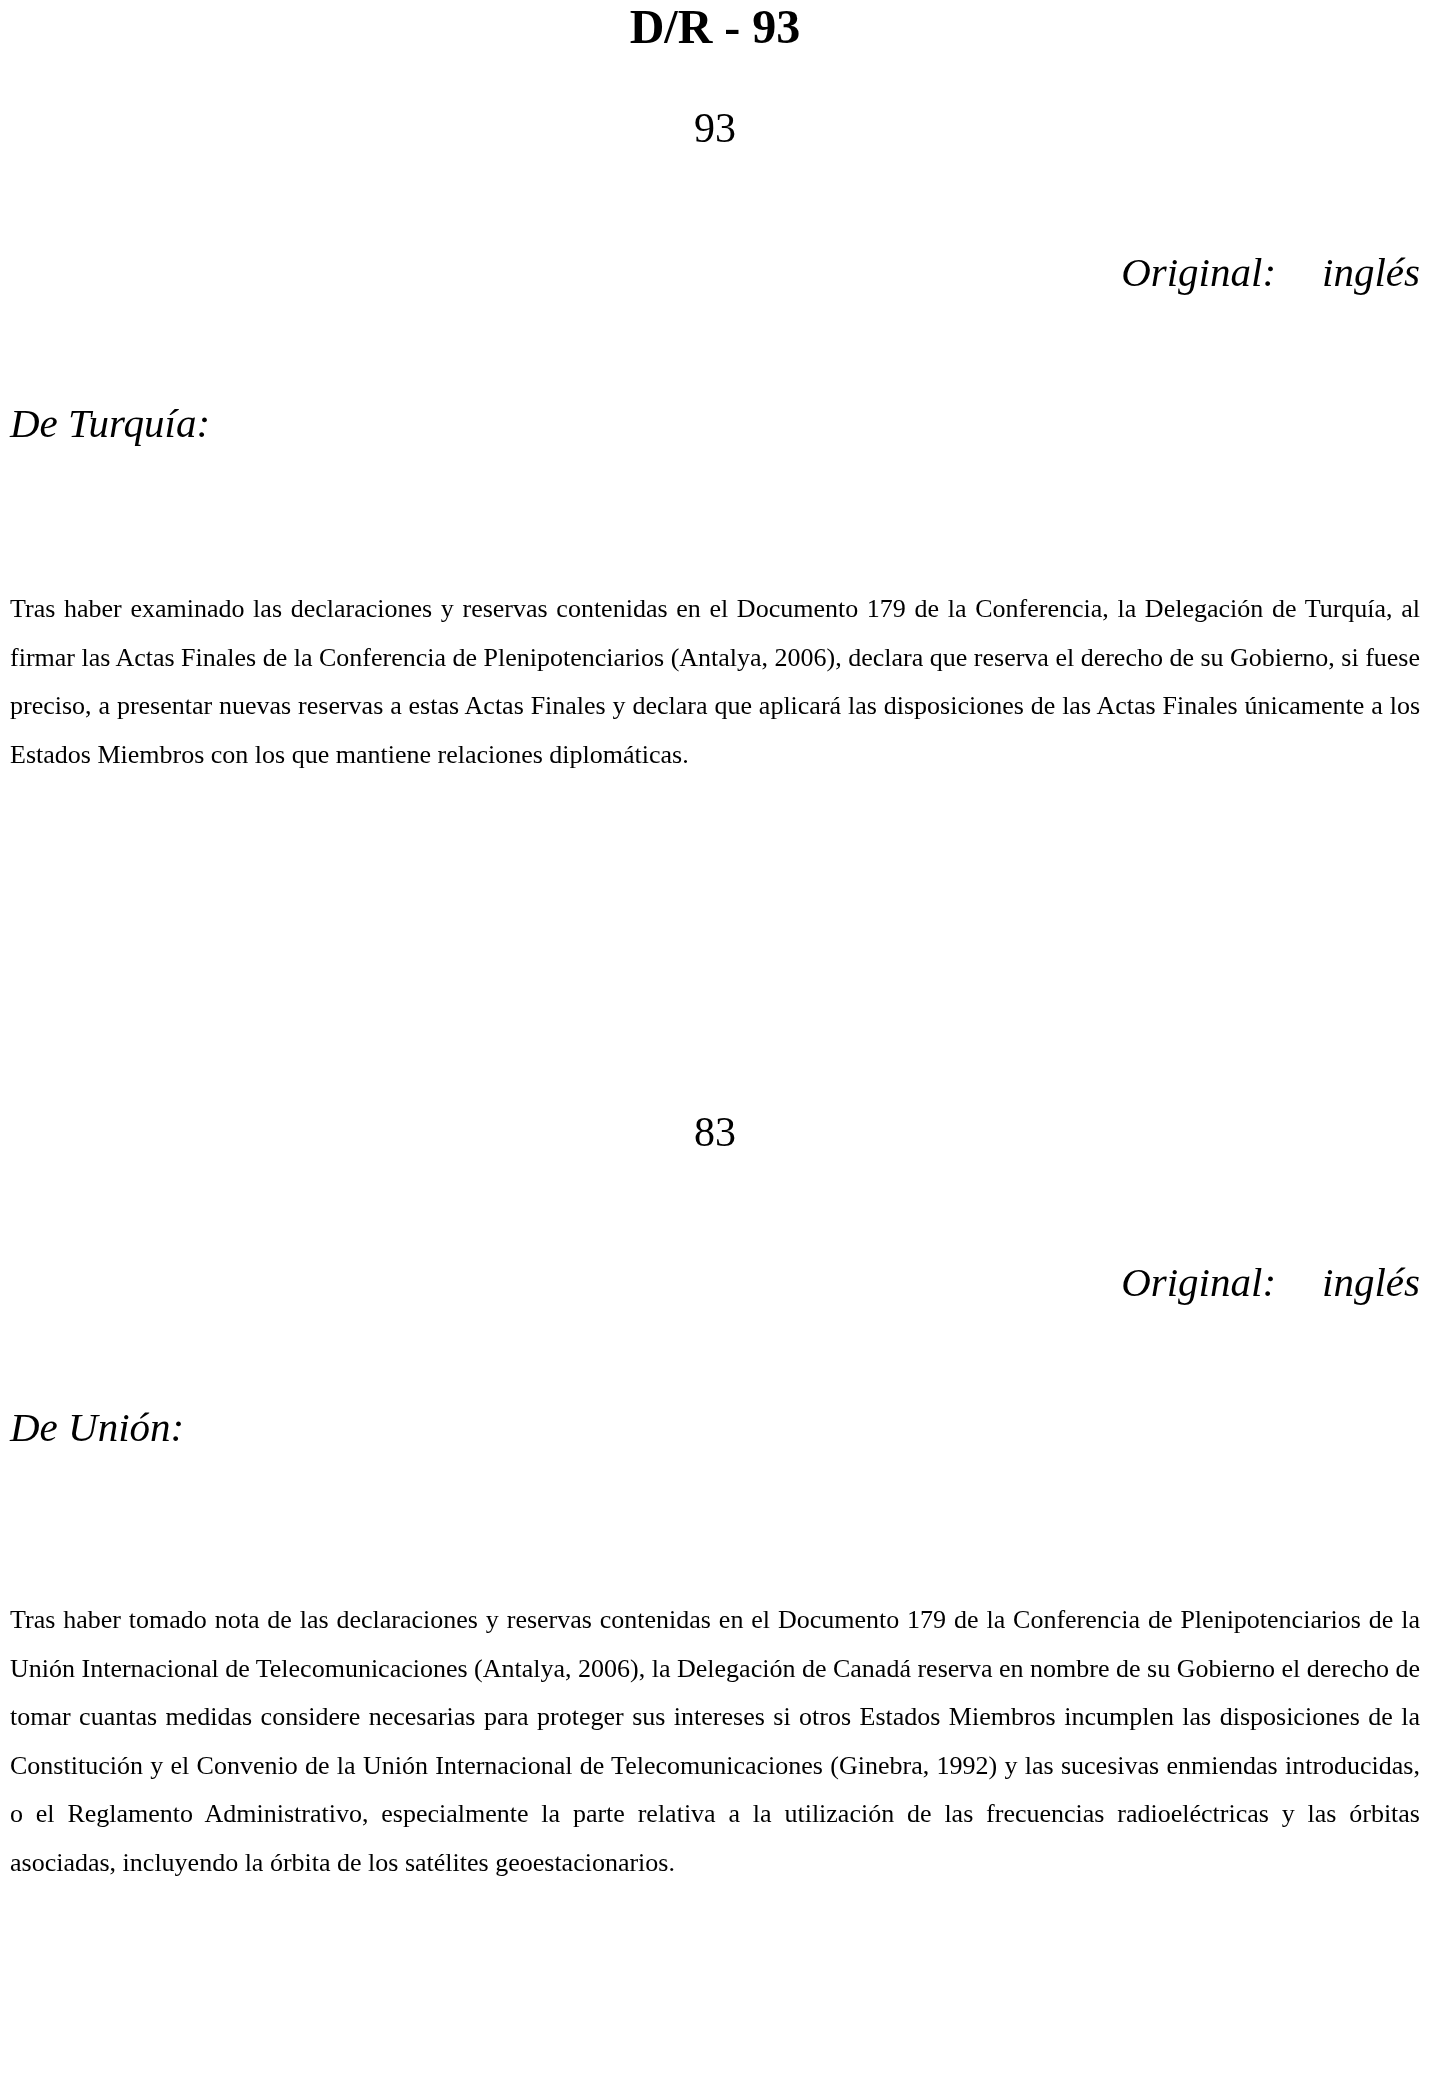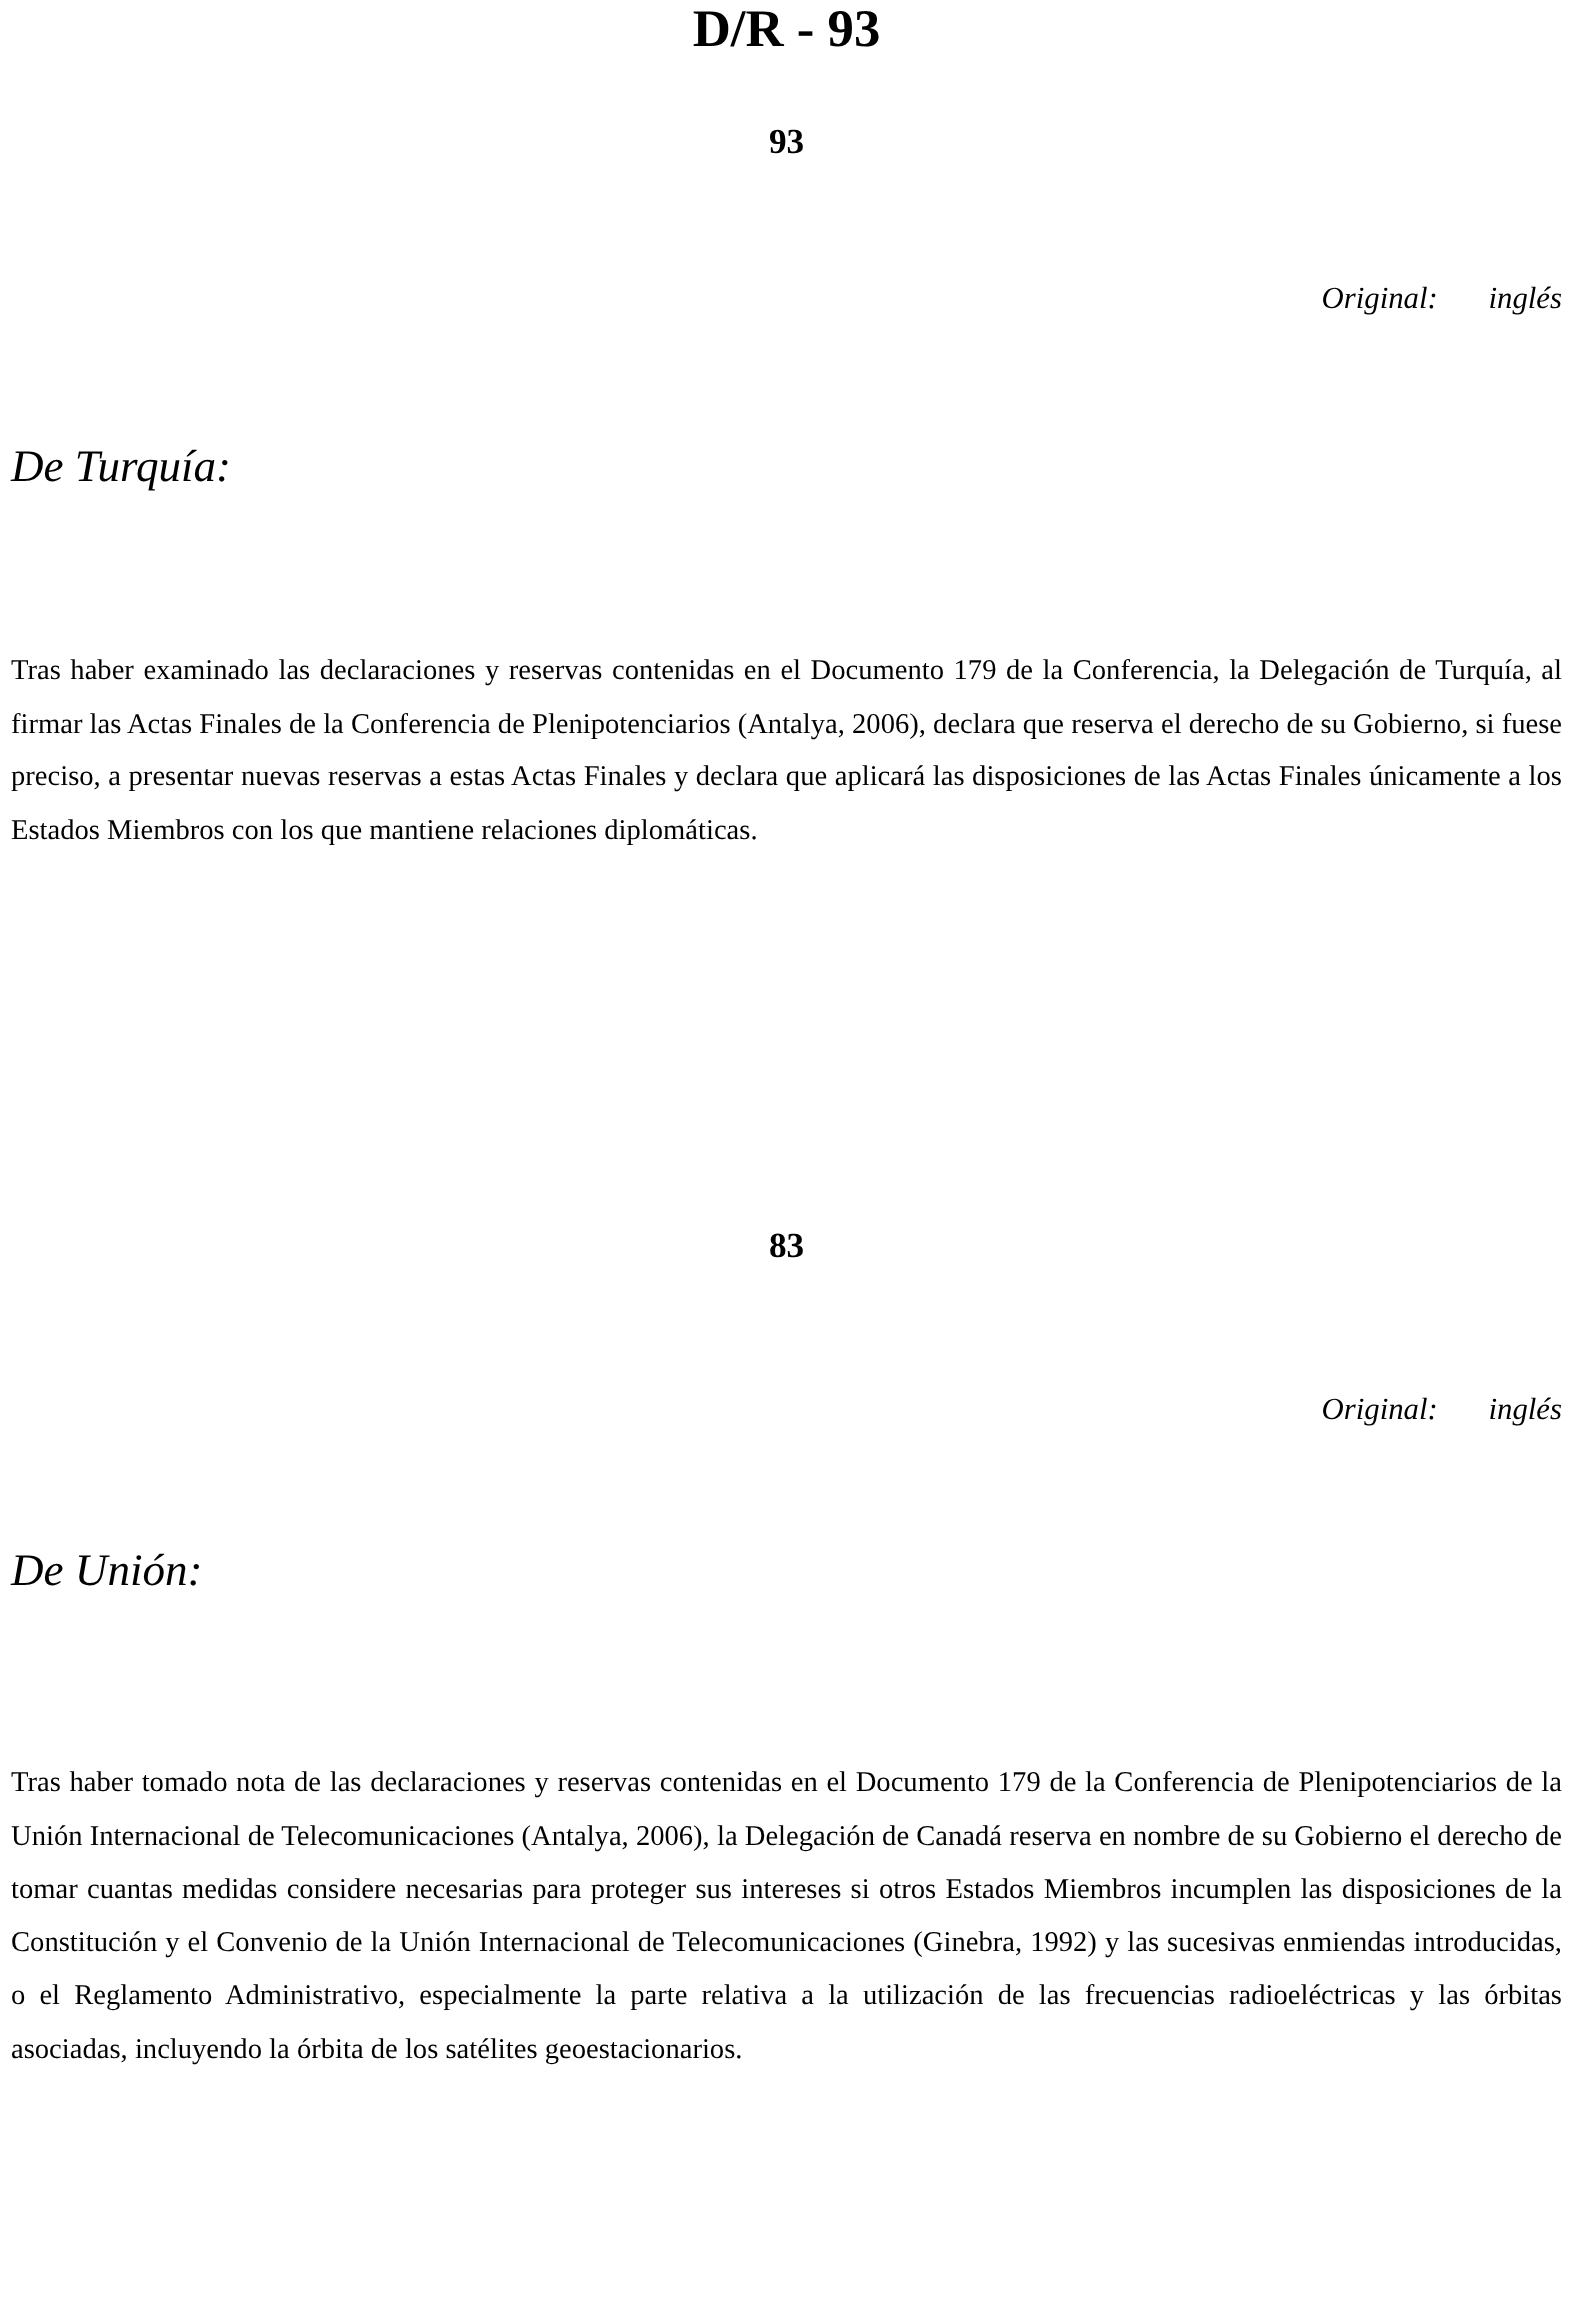--- a/index.html
+++ b/index.html
@@ -24,31 +24,31 @@
     text-align: center;
     font-weight: bold;
     font-size: 48px;
     line-height: 48px;
   }
   .sec-num {
     position: absolute;
     left: 10px;
     right: 10px;
     text-align: center;
-    font-weight: bold;
-    font-size: 32px;
+    font-weight: normal;
+    font-size: 42px;
     line-height: 48px;
   }
   .sec-num.s1 { top: 104px; }
   .sec-num.s2 { top: 1108px; }
   .orig-line {
     position: absolute;
     right: 10px;
     font-style: italic;
-    font-size: 28px;
+    font-size: 41px;
     line-height: 48px;
     text-align: center;
     white-space: nowrap;
   }
   .orig-line.s1 { top: 248px; }
   .orig-line.s2 { top: 1258px; }
   .tab-space {
     display: inline-block;
     width: 46px;
   }

